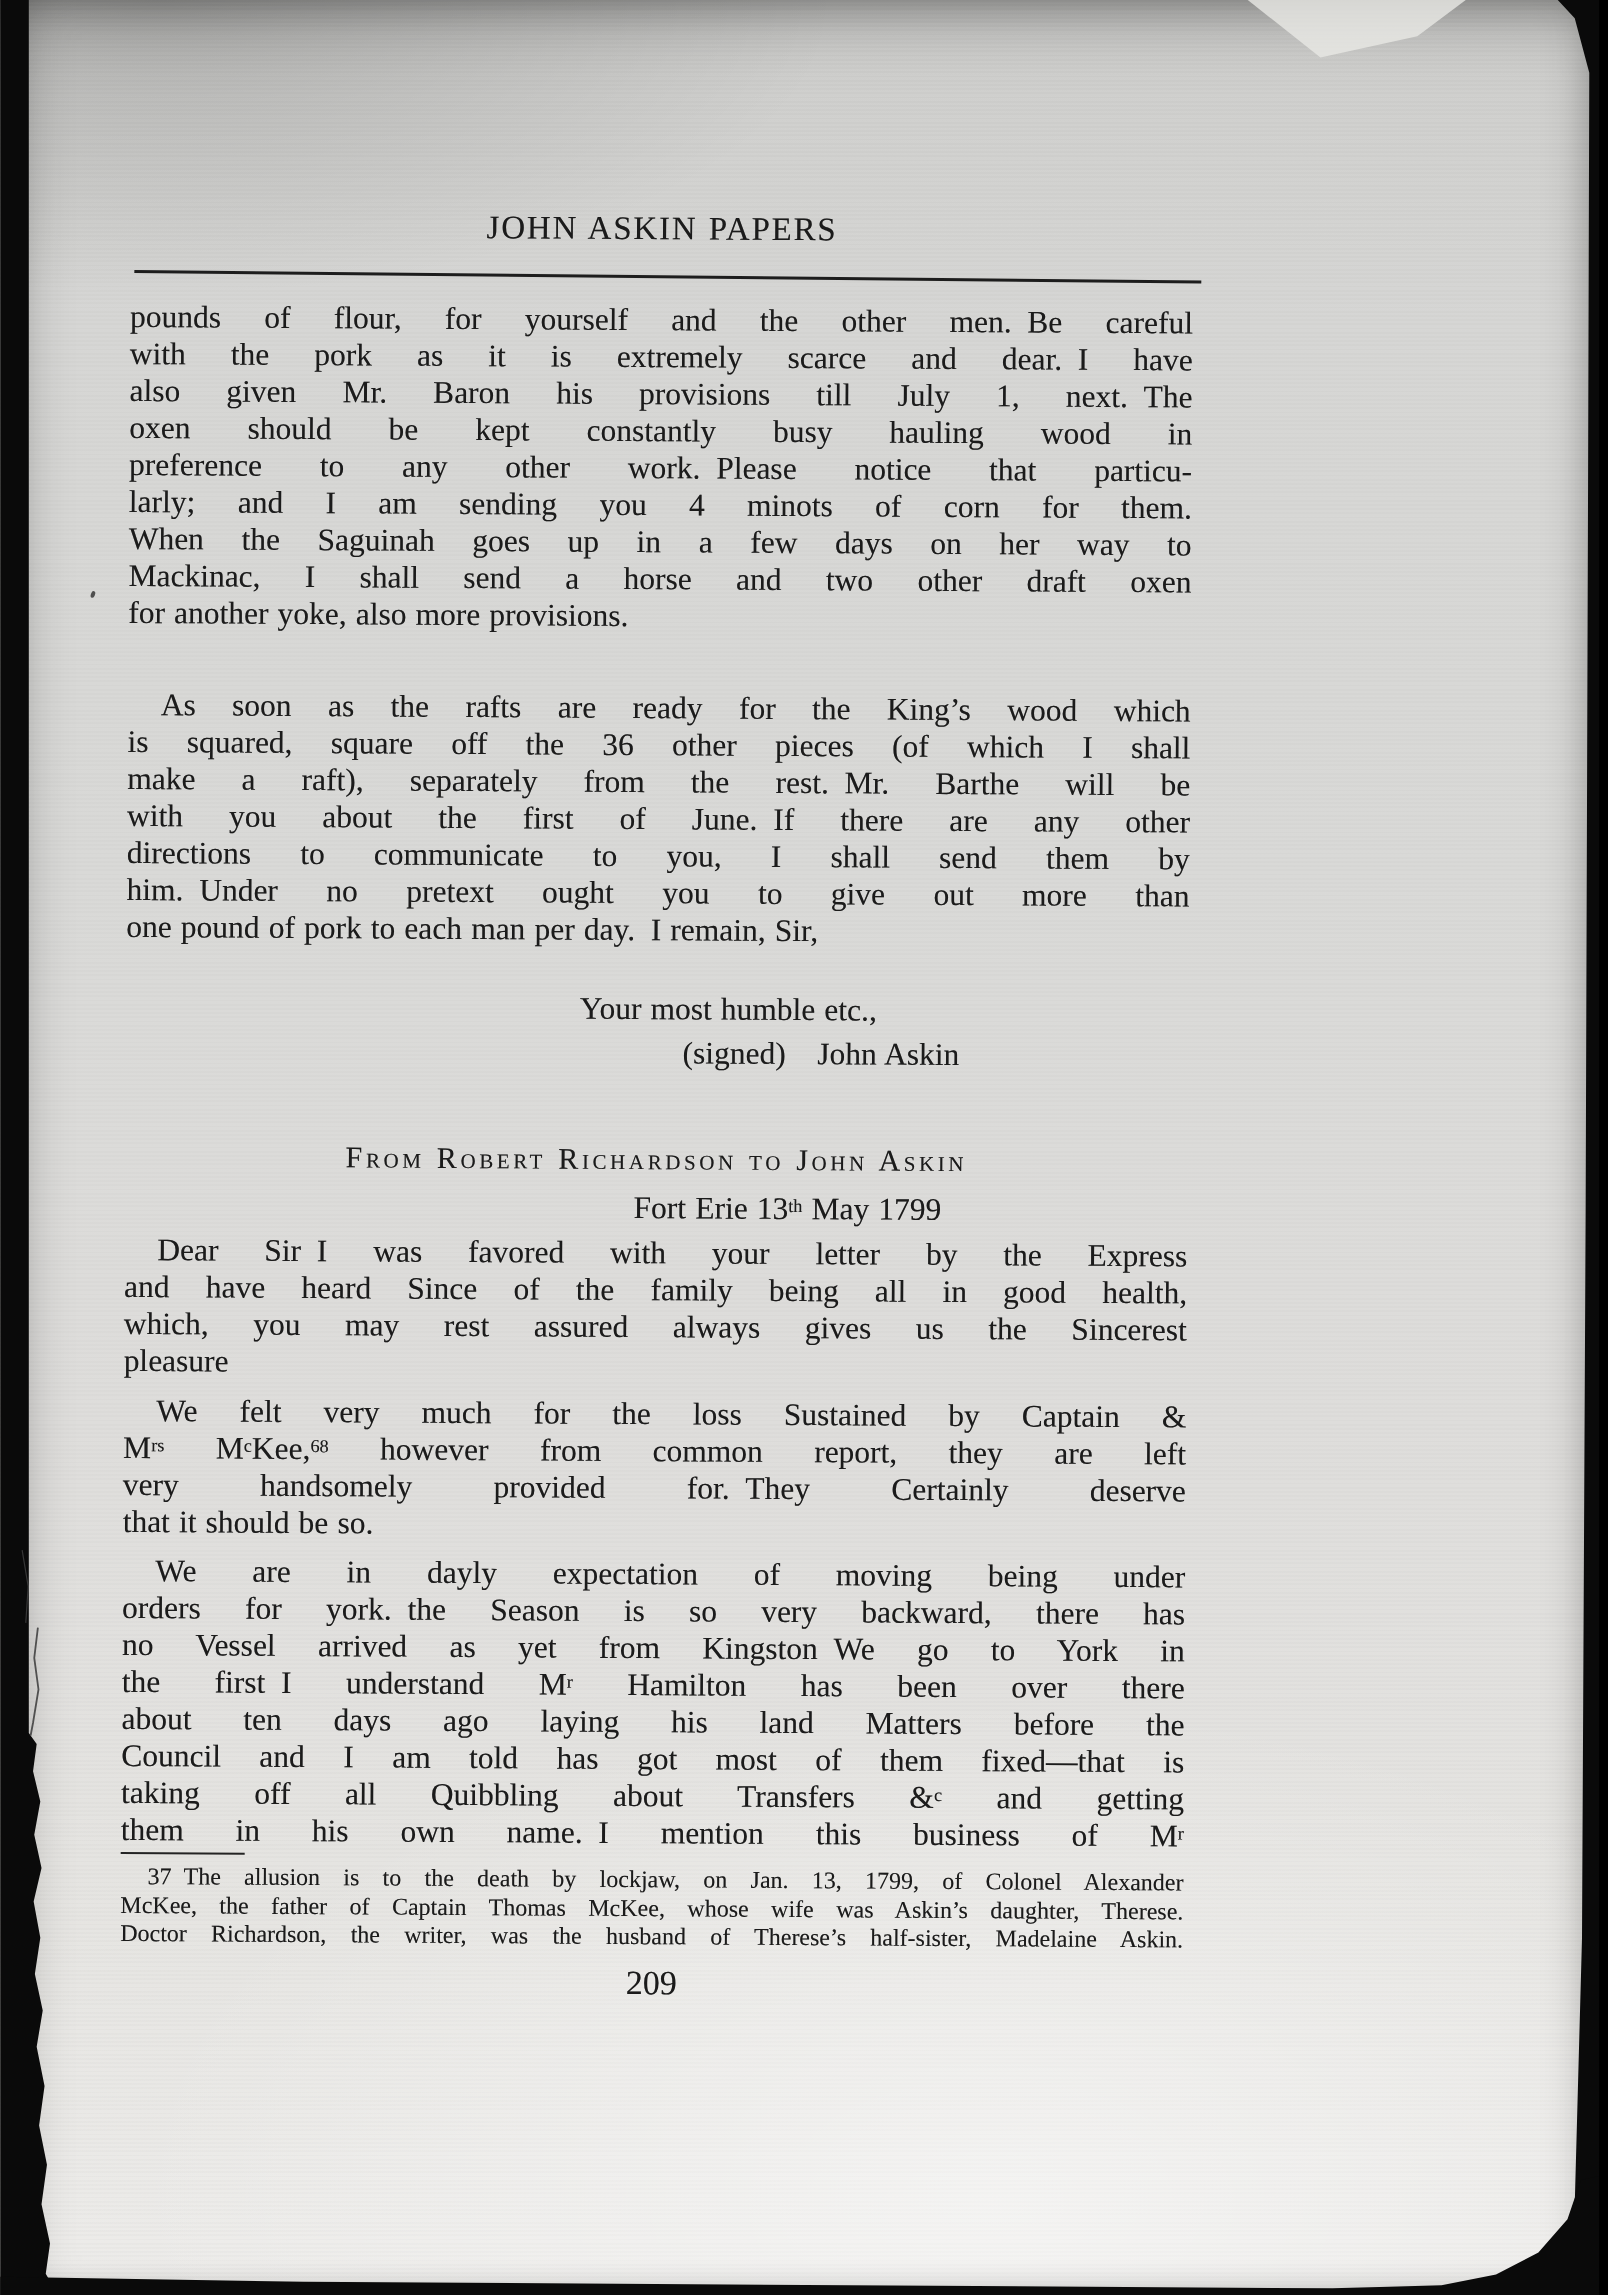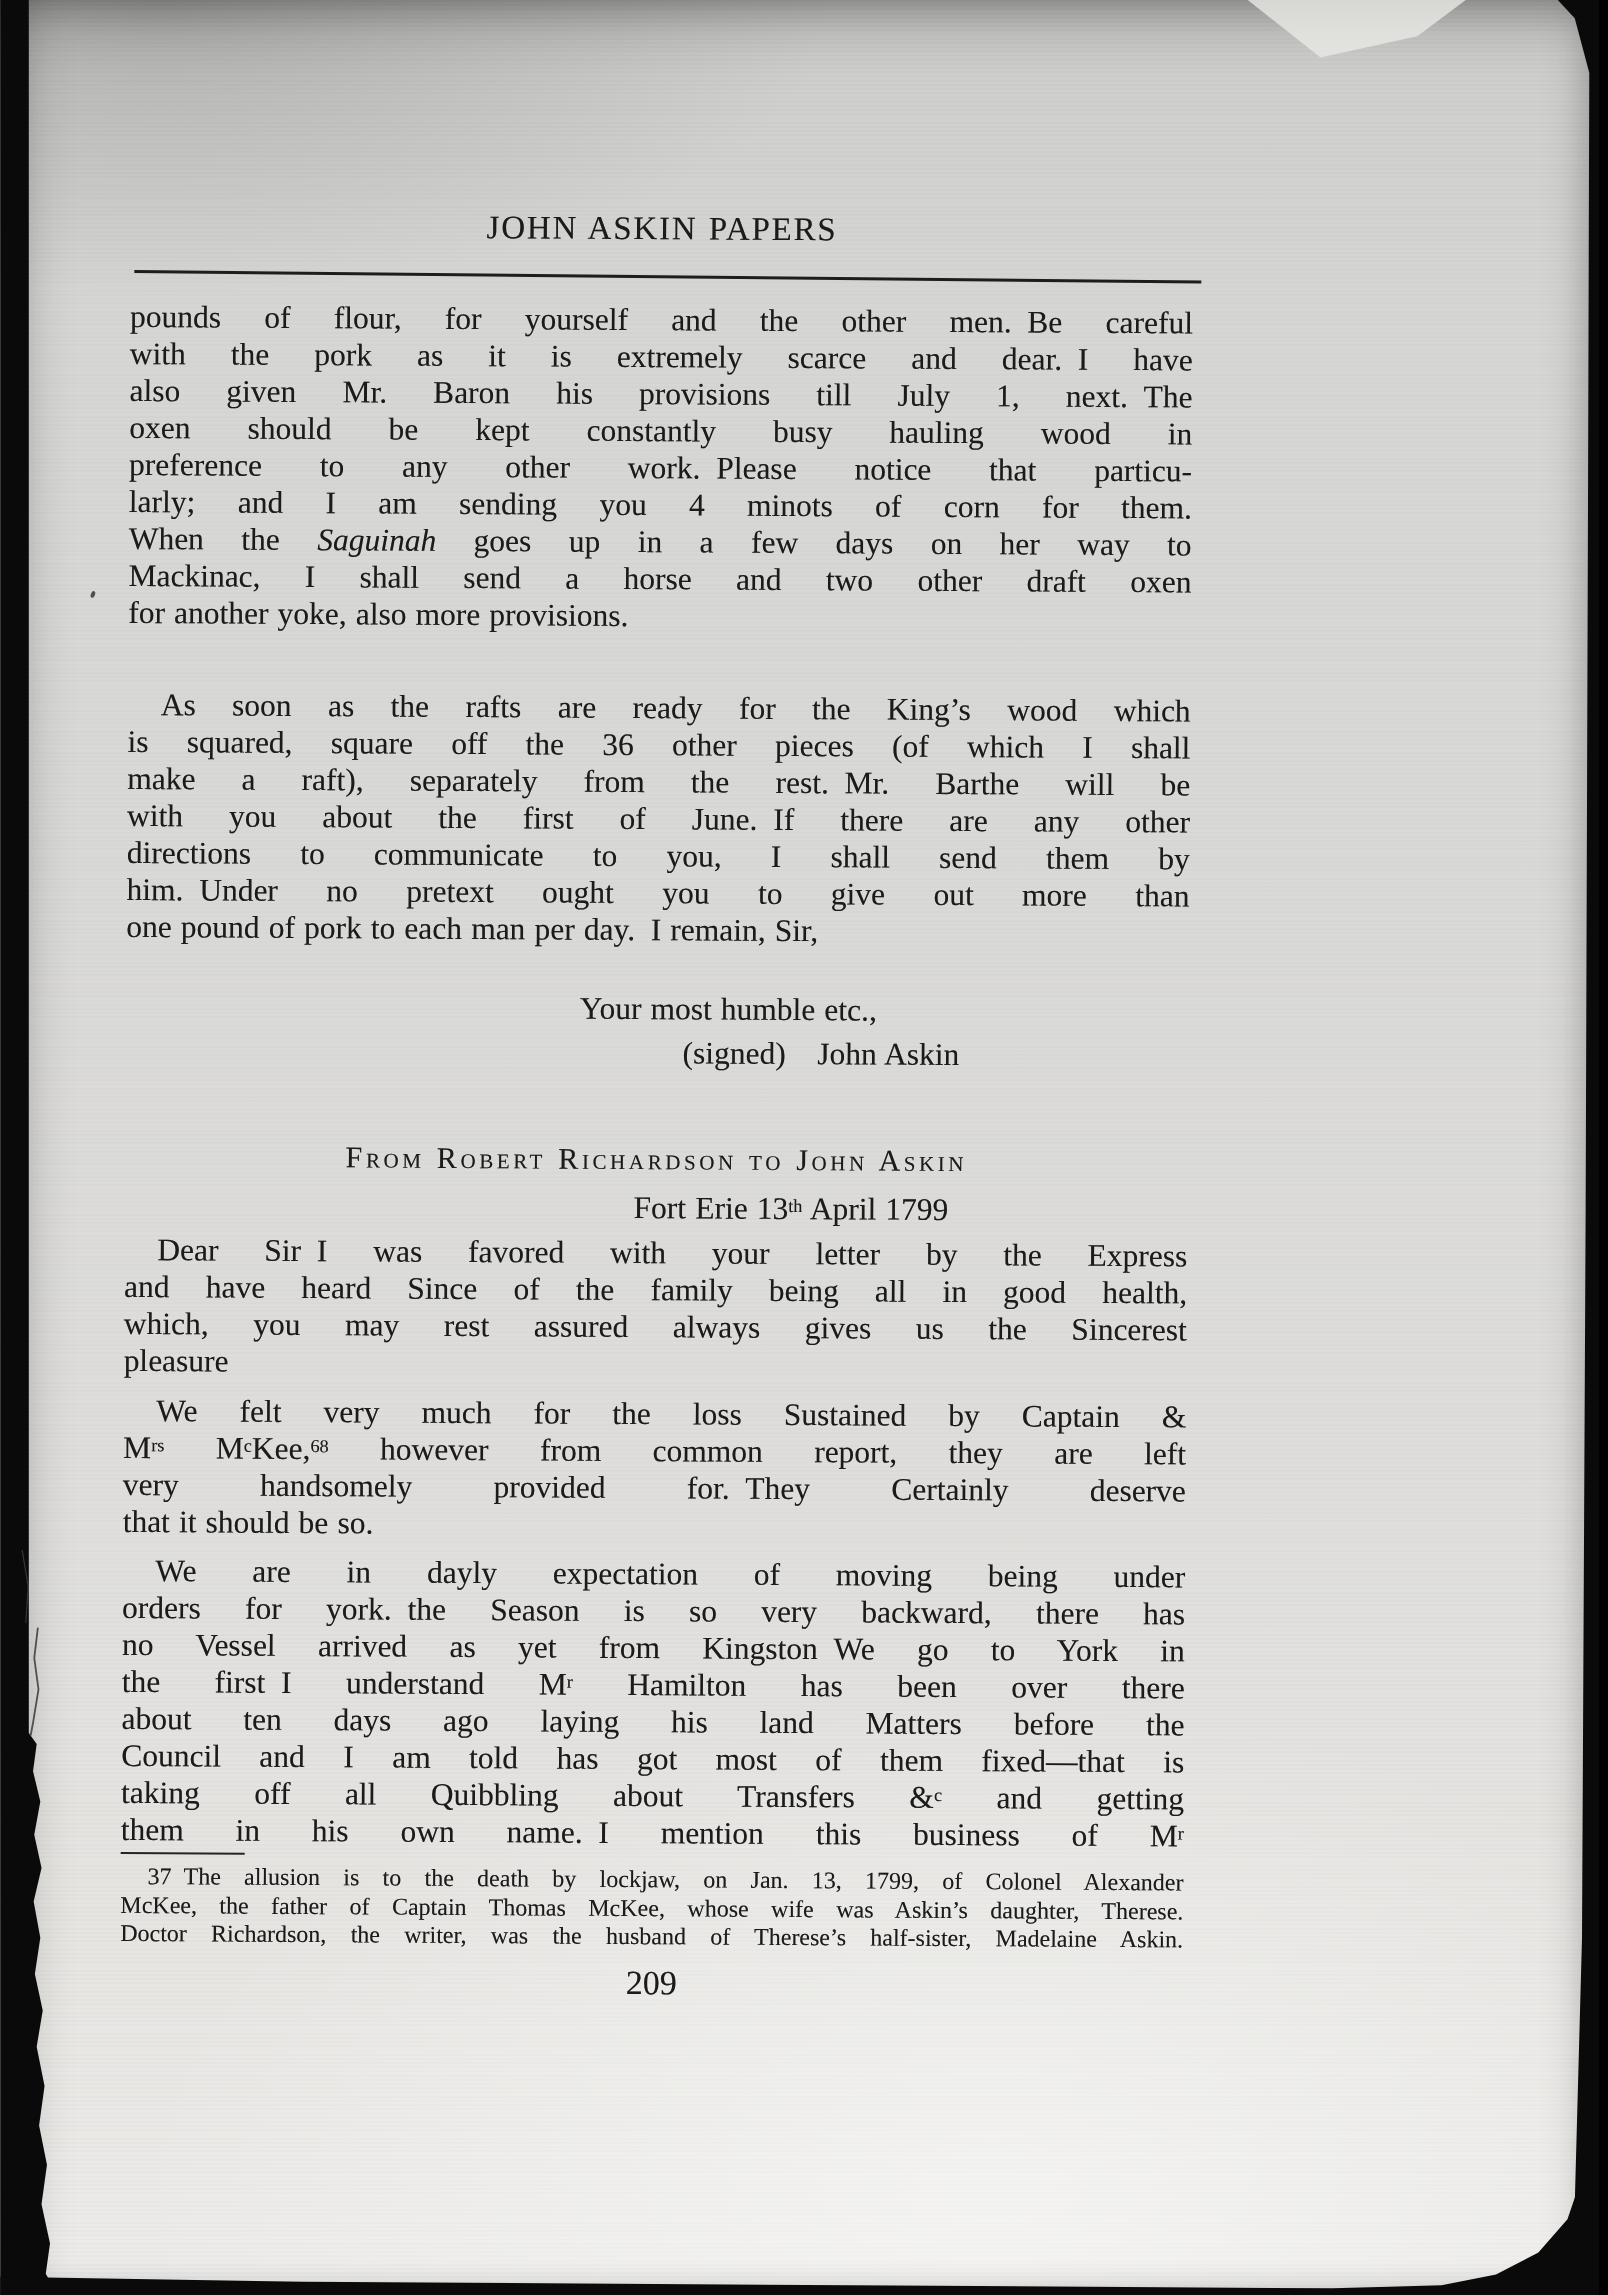--- a/index.html
+++ b/index.html
@@ -74,21 +74,21 @@
   .lp3 { top: 1552px; }
   .foot-rule {
     position: absolute; top: 1852px; left: 0; width: 124px; height: 2.4px;
     background: #242424;
   }
   .footnote { top: 1862px; font-size: 24px; line-height: 28.5px; }
   .footnote .tline:first-child { text-indent: 27px; }
   .page-number { position: absolute; top: 1961px; width: 100%; text-align: center; font-size: 34px; }
 
   sup { font-size: 58%; line-height: 0; vertical-align: baseline; position: relative; top: -0.38em; }
-  .it { font-style: italic; }
+  .it { }
 
   
   .frame { position: absolute; inset: 0; pointer-events: none; }
   .speck {
     position: absolute; left: 91px; top: 591px; width: 4.2px; height: 6.7px;
     background: #2d2d2d; border-radius: 50%;
     transform: rotate(20deg); opacity: 0.8;
   }
 </style>
 </head>
@@ -119,21 +119,21 @@
         <div class="tline">with you about the first of June. If there are any other</div>
         <div class="tline">directions to communicate to you, I shall send them by</div>
         <div class="tline">him. Under no pretext ought you to give out more than</div>
         <div class="tline last">one pound of pork to each man per day. I remain, Sir,</div>
       </div>
 
     <div class="closing1">Your most humble etc.,</div>
     <div class="closing2">(signed) John Askin</div>
 
     <div class="section-heading">From Robert Richardson to John Askin</div>
-    <div class="dateline"><span>Fort Erie 13</span><sup>th</sup><span> April 1799</span></div>
+    <div class="dateline"><span>Fort Erie 13</span><sup>th</sup><span> May 1799</span></div>
 
     <div class="para lp1 indent">
         <div class="tline">Dear Sir I was favored with your letter by the Express</div>
         <div class="tline">and have heard Since of the family being all in good health,</div>
         <div class="tline">which, you may rest assured always gives us the Sincerest</div>
         <div class="tline last">pleasure</div>
       </div>
     <div class="para lp2 indent">
         <div class="tline">We felt very much for the loss Sustained by Captain &amp;</div>
         <div class="tline"><span>M</span><sup>rs</sup><span> M</span><sup>c</sup><span>Kee,</span><sup>68</sup><span> however from common report, they are left</span></div>

